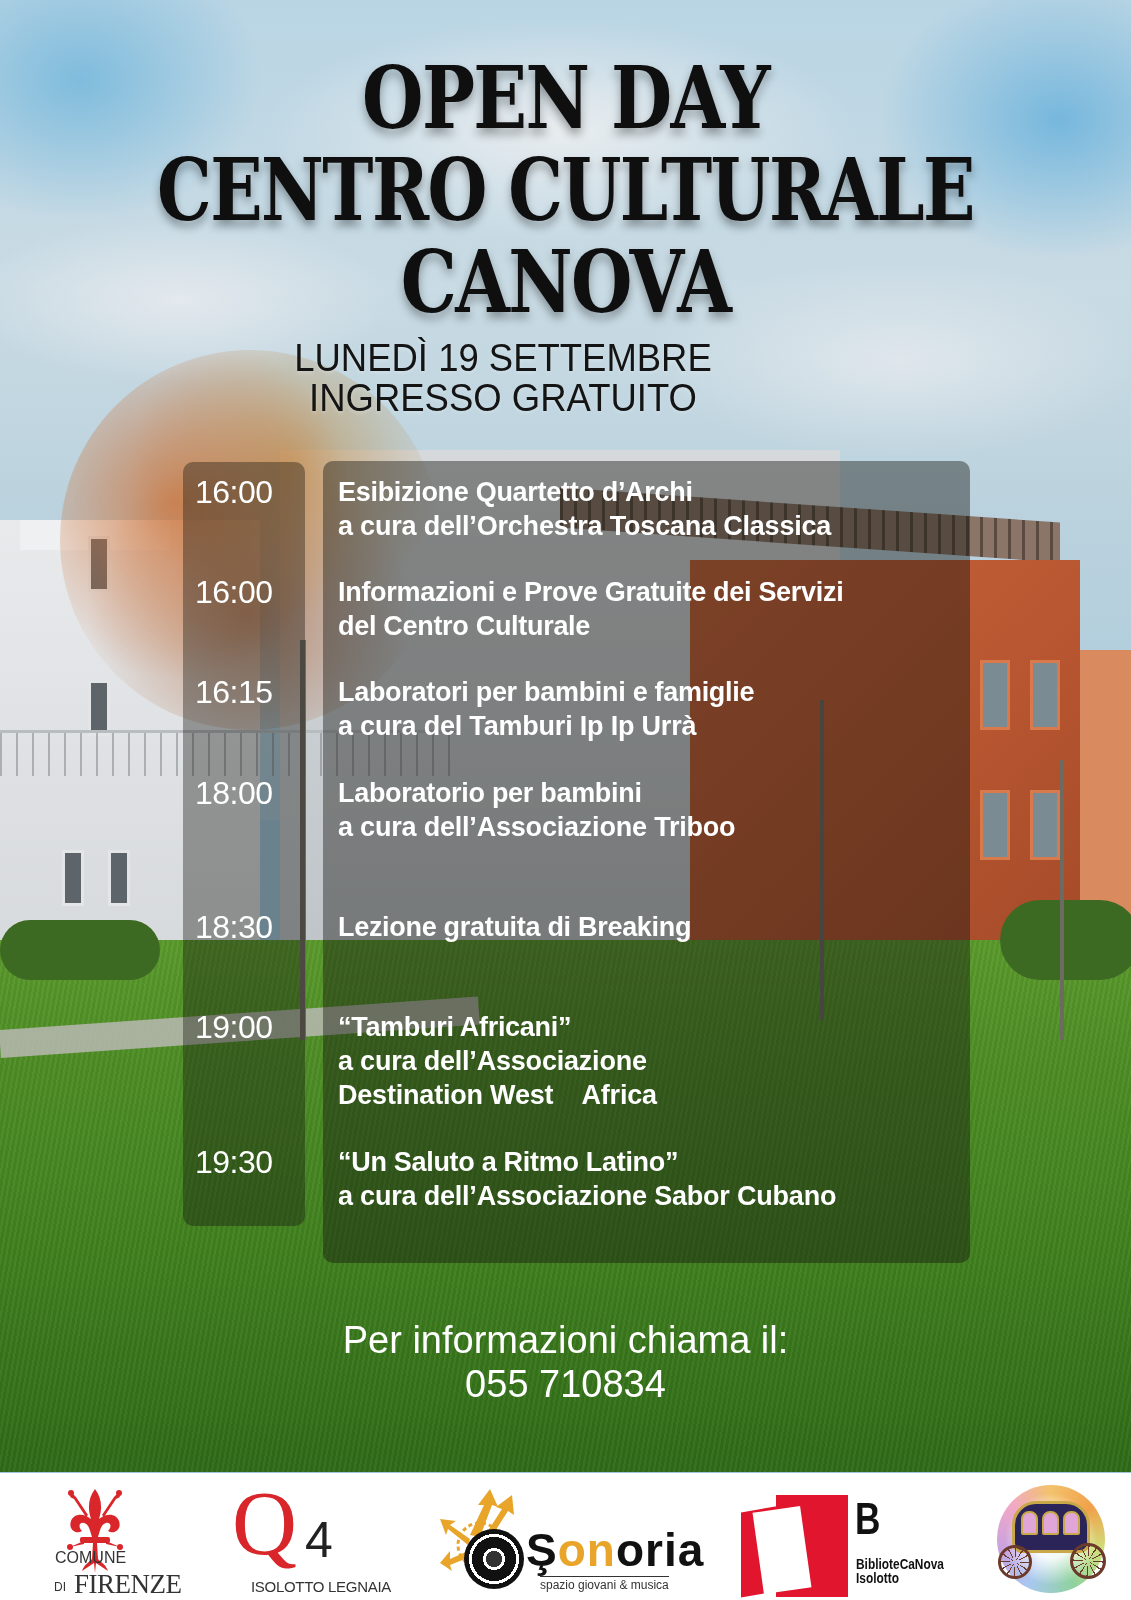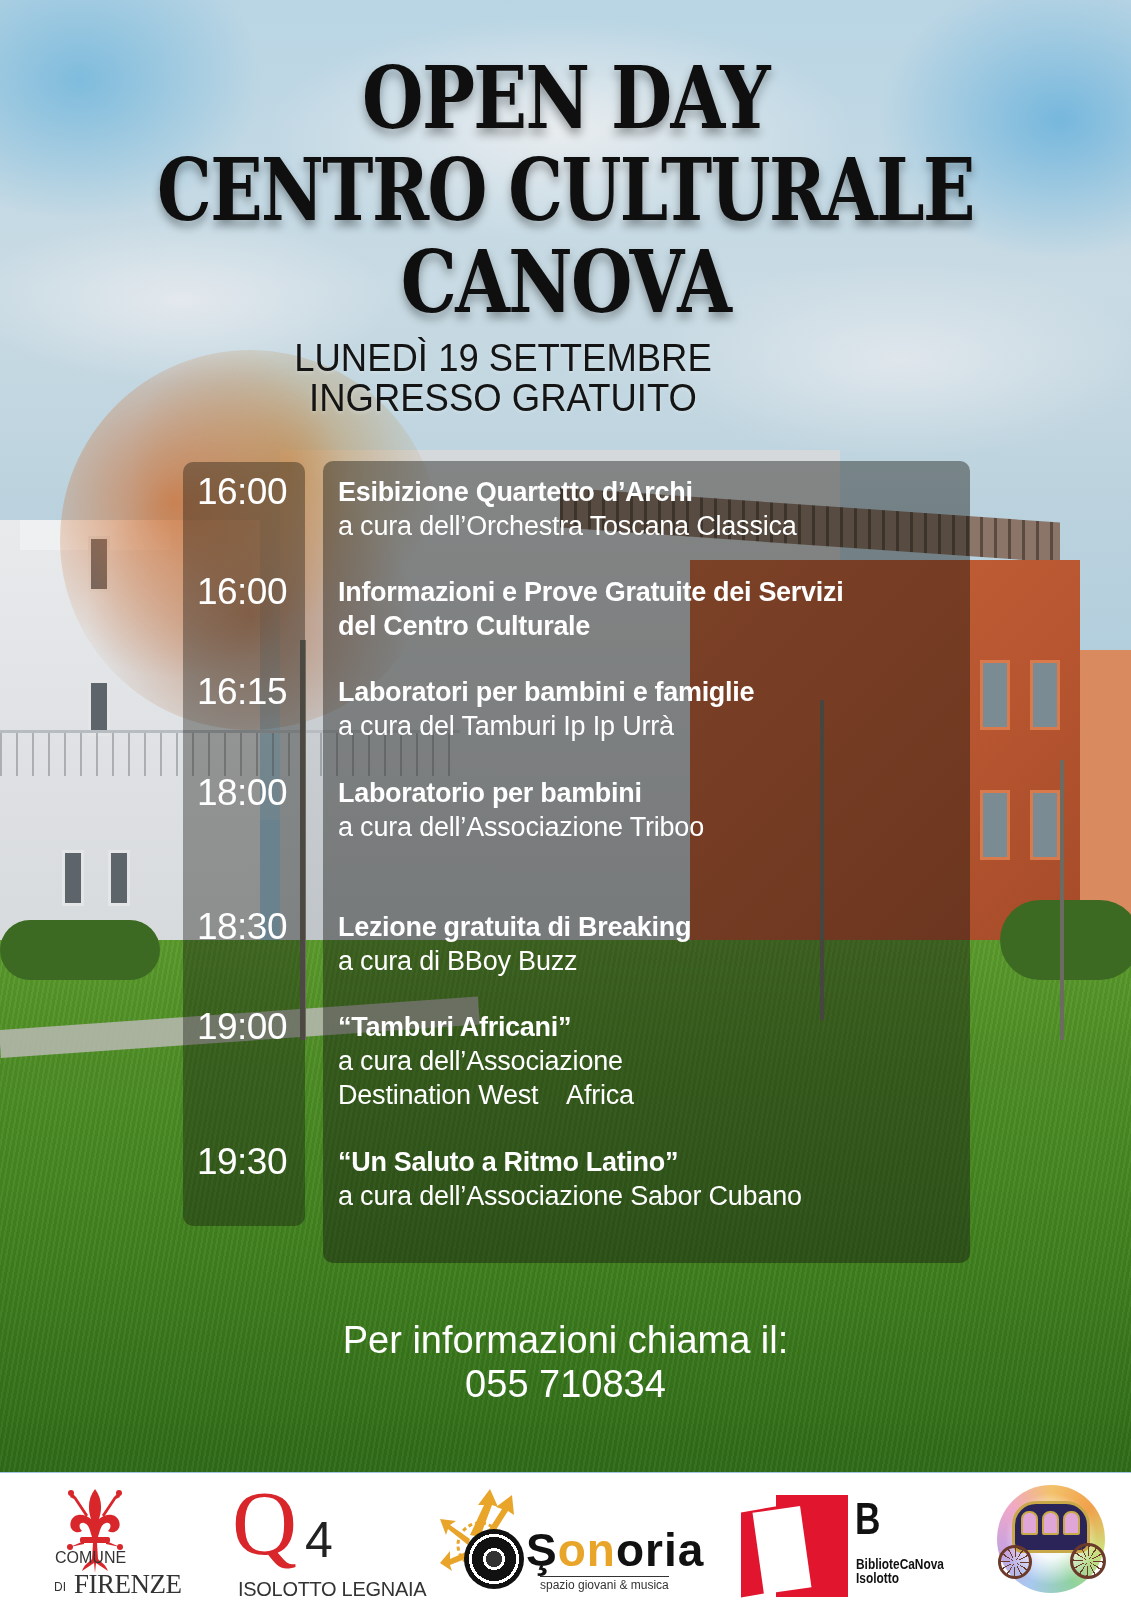--- a/index.html
+++ b/index.html
@@ -46,38 +46,38 @@
   .title-line { display:block; font-size:86px; line-height:92px; letter-spacing:-2px; transform:scaleX(0.82); transform-origin:center; }
   .subtitle { position:absolute; left:0; top:338px; width:1006px; text-align:center; color:#141414;
     font-family:"Liberation Sans", sans-serif; font-size:38px; line-height:40px; font-weight:normal;
     text-shadow: 0 2px 4px rgba(255,255,255,0.25); }
   .subtitle span { display:block; transform:scaleX(0.96); }
 
   
   .time-panel { position:absolute; left:183px; top:462px; width:122px; height:764px; border-radius:10px; background:rgba(20,20,15,0.38); }
   .desc-panel { position:absolute; left:323px; top:461px; width:647px; height:802px; border-radius:10px; background:rgba(20,20,15,0.42); }
   .row { position:absolute; left:0; width:1131px; }
-  .time { position:absolute; left:195px; width:92px; text-align:right; color:#fff; font-size:37px; line-height:34px; letter-spacing:-0.5px; }
+  .time { position:absolute; left:195px; width:92px; text-align:left; color:#fff; font-size:32px; line-height:34px; letter-spacing:-0.5px; }
   .desc { position:absolute; left:338px; width:620px; color:#fff; font-size:27px; line-height:34px; }
   .desc .t { display:block; font-weight:bold; letter-spacing:-0.3px; }
-  .desc .s { display:block; font-weight:normal; letter-spacing:-0.2px; }
+  .desc .s { display:block; font-weight:bold; letter-spacing:-0.2px; }
 
   
   .contact { position:absolute; left:0; top:1318px; width:1131px; text-align:center; color:#fff; font-size:38px; line-height:44px; }
   .contact span { display:block; }
 
   
   .logos { position:absolute; left:0; top:1473px; width:1131px; height:127px; background:#fff; }
   .firenze-lily { position:absolute; left:62px; top:14px; width:66px; height:86px; }
   .firenze-txt-small { position:absolute; left:55px; top:80px; font-size:16px; line-height:10px; color:#333; }
   .firenze-txt { position:absolute; left:74px; top:96px; font-family:"Liberation Serif", serif; font-size:27px; color:#333; letter-spacing:-0.5px; }
   .firenze-di { position:absolute; left:54px; top:107px; font-size:12px; color:#333; }
   .q4-q { position:absolute; left:232px; top:6px; font-family:"Liberation Serif", serif; font-size:90px; line-height:90px; color:#d8262b; font-weight:normal; }
   .q4-4 { position:absolute; left:305px; top:42px; font-size:50px; line-height:50px; color:#222; }
-  .q4-txt { position:absolute; left:238px; top:105px; font-size:20px; color:#333; letter-spacing:-0.3px; }
+  .q4-txt { position:absolute; left:251px; top:105px; font-size:15px; color:#333; letter-spacing:-0.3px; }
   .sonoria-burst { position:absolute; left:440px; top:12px; width:90px; height:90px; }
   .sonoria-word { position:absolute; left:514px; top:50px; font-size:46px; font-weight:bold; color:#111; letter-spacing:1px;margin-left:12px; }
   .sonoria-word .y { color:#e8a52a; }
   .sonoria-sub { position:absolute; left:540px; top:103px; font-size:12px; color:#333; border-top:1px solid #333; padding-top:1px; }
   .sonoria-disc { position:absolute; left:464px; top:56px; width:60px; height:60px; border-radius:50%; background:radial-gradient(circle,#333 0 8px,#fff 8px 11px,#111 11px 22px,#fff 22px 25px,#111 25px); }
   .bib-back { position:absolute; left:741px; top:36px; width:40px; height:85px; background:#e1162e; transform:skewY(-10deg); }
   .bib-front { position:absolute; left:776px; top:22px; width:72px; height:102px; background:#e1162e; }
   .bib-front-white { position:absolute; left:758px; top:36px; width:48px; height:82px; background:#fff; transform:rotate(-8deg); }
   .bib-B { position:absolute; left:855px; top:24px; font-size:44px; font-weight:bold; line-height:44px; color:#111; transform:scaleX(0.8); transform-origin:left; }
   .bib-txt { position:absolute; left:856px; top:84px; font-size:14px; line-height:14px; font-weight:bold; color:#111; transform:scaleX(0.85); transform-origin:left; }
@@ -162,21 +162,20 @@
   <div class="desc">
     <span class="t">Laboratorio per bambini</span>
     <span class="s">a cura dell’Associazione Triboo</span>
   </div>
 </div>
 
 <div class="row" style="top:910px;">
   <div class="time">18:30</div>
   <div class="desc">
     <span class="t">Lezione gratuita di Breaking</span>
-    <span class="s">a cura di BBoy Buzz</span>
   </div>
 </div>
 
 <div class="row" style="top:1010px;">
   <div class="time">19:00</div>
   <div class="desc">
     <span class="t">“Tamburi Africani”</span>
     <span class="s">a cura dell’Associazione</span>
     <span class="s" style="white-space:pre;">Destination West    Africa</span>
   </div>

